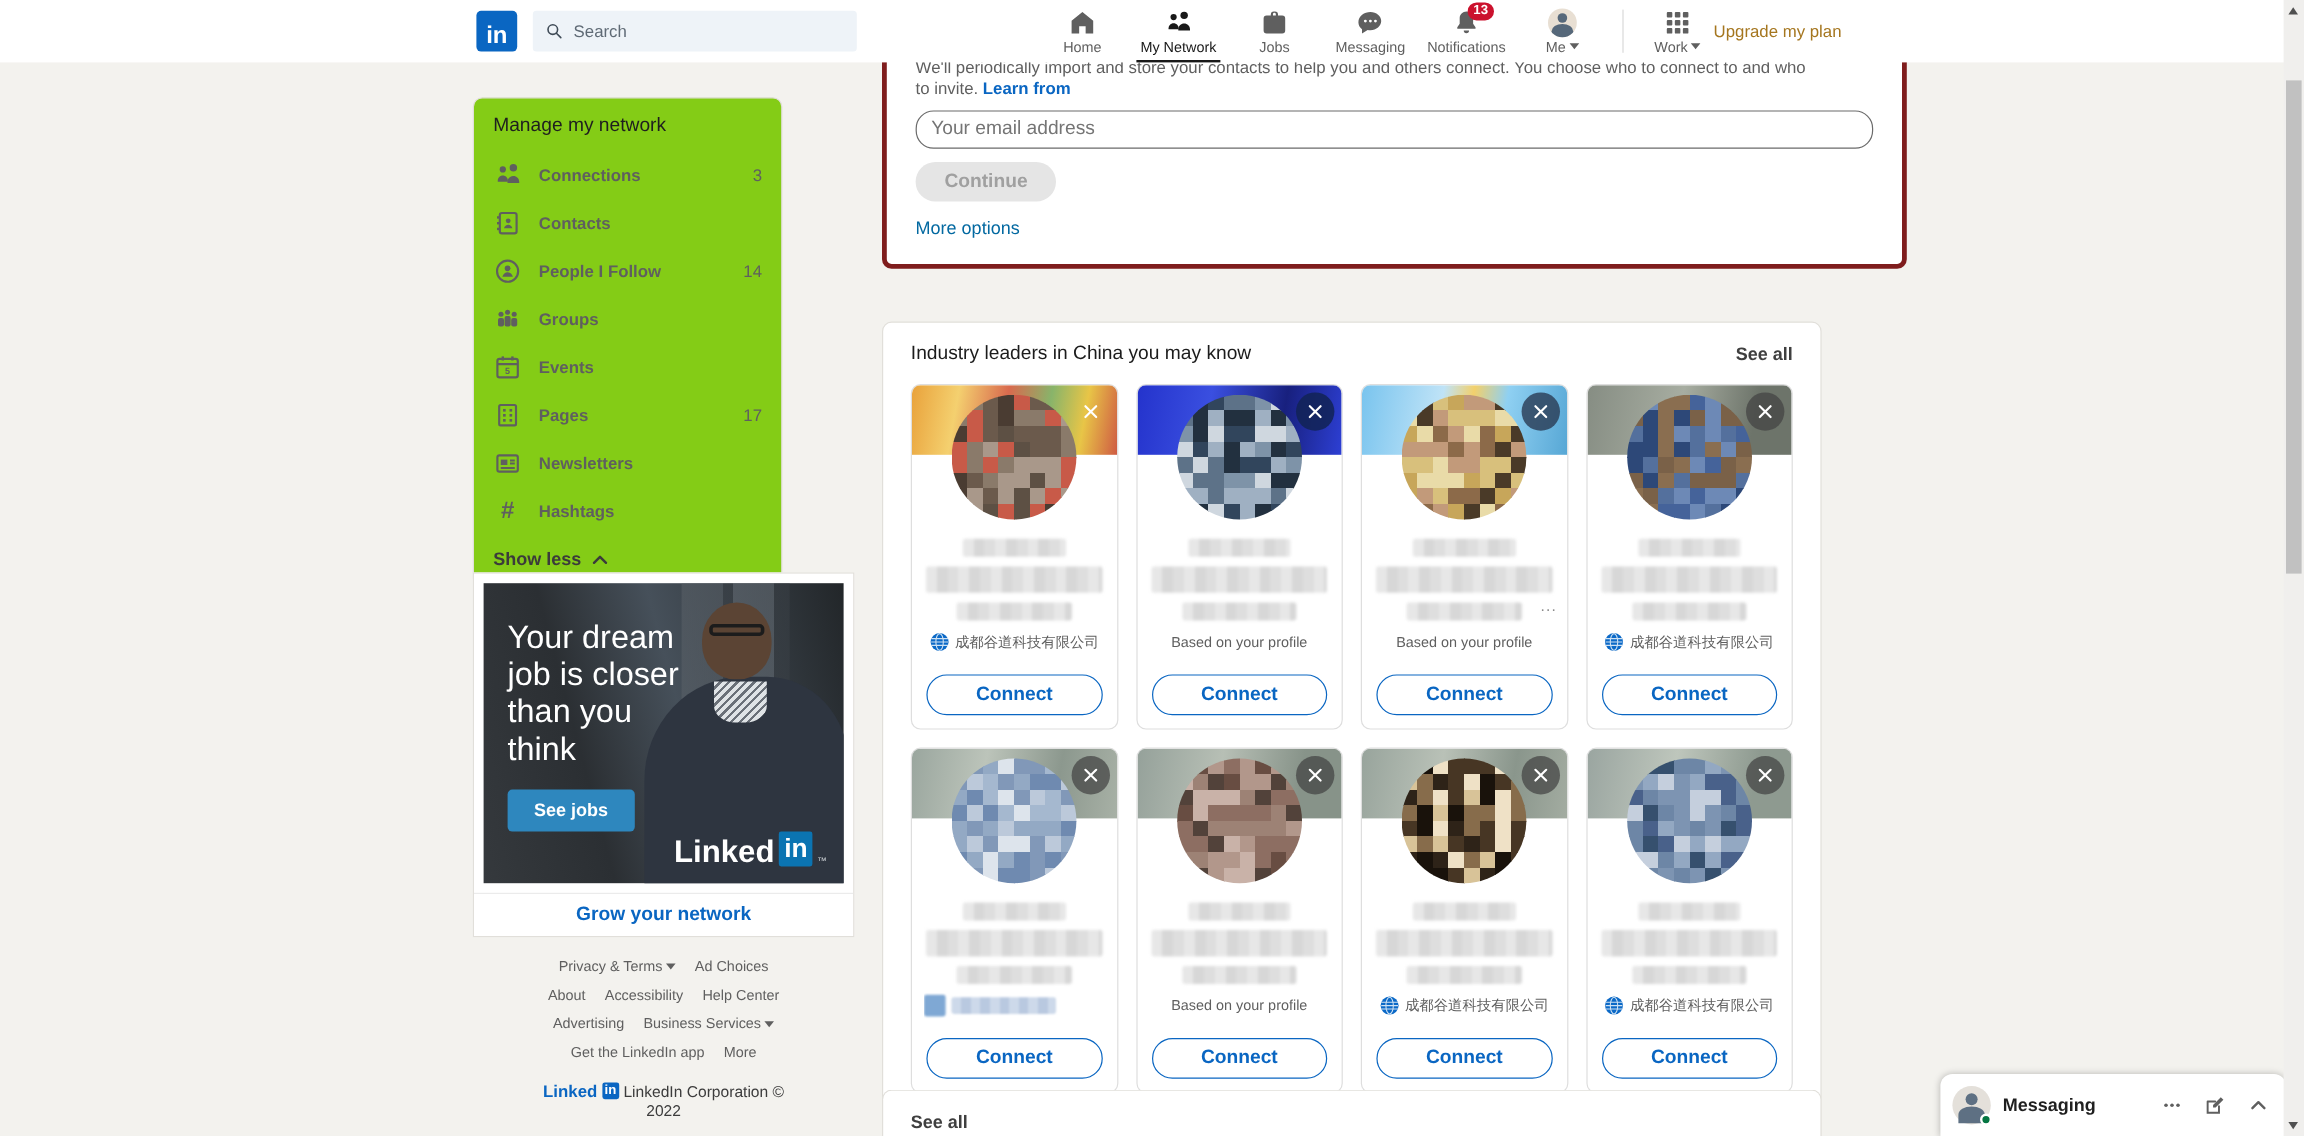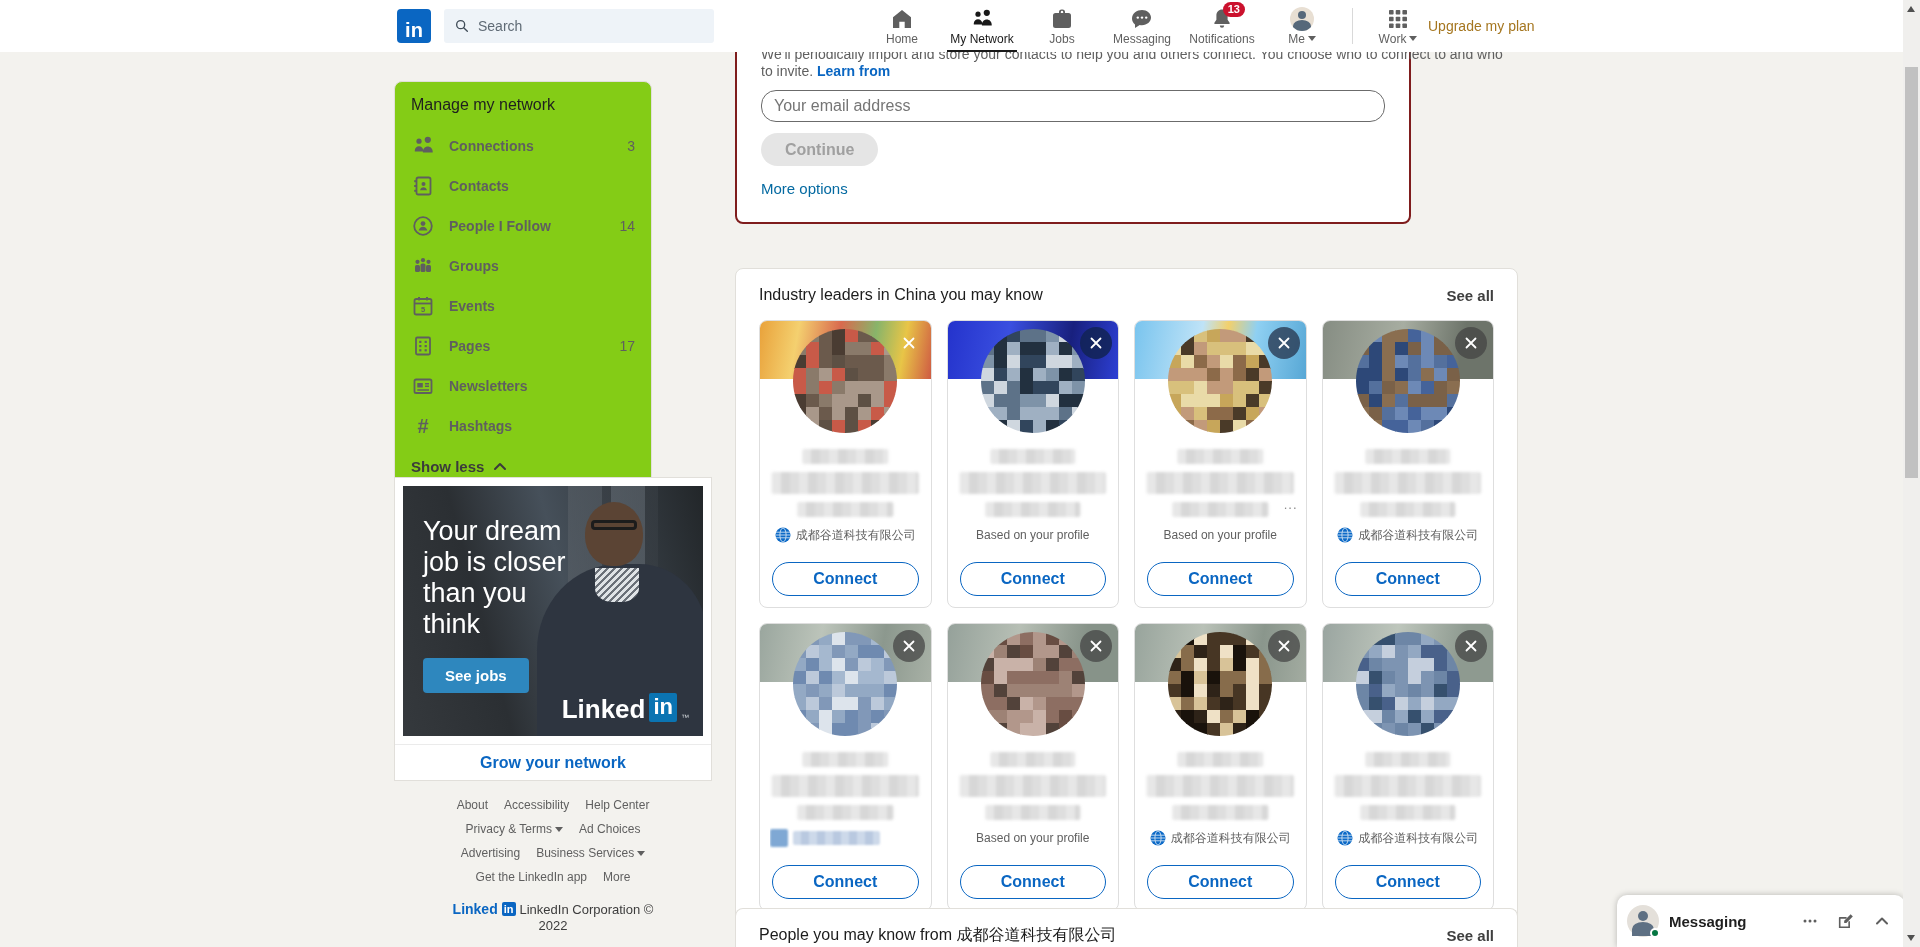--- a/index.html
+++ b/index.html
@@ -57,21 +57,21 @@
   .side-footer { position:absolute; left:394px; top:793px; width:318px; text-align:center; font-size:12px; color:#5f5f5f; }
   .f-row { display:flex; justify-content:center; gap:16px; line-height:24px; align-items:center; }
   .f-link { cursor:pointer; display:inline-flex; align-items:center; gap:3px; }
   .f-caret { width:0; height:0; border-left:4px solid transparent; border-right:4px solid transparent; border-top:5px solid #5f5f5f; display:inline-block; }
   .f-brand { margin-top:12px; display:flex; justify-content:center; align-items:center; gap:4px; font-size:13px; color:#3c3c3c; }
   .f-brand .word { color:#0a66c2; font-weight:bold; font-size:14px; }
   .f-brand .inbox { background:#0a66c2; color:#fff; font-weight:bold; font-size:11px; padding:1px 2px; border-radius:2px; }
   .f-copy2 { margin-top:1px; font-size:13px; color:#3c3c3c; }
 
   
-  .invite-card { position:absolute; left:735px; top:28px; width:676px; height:196px; background:#fff; border:2px solid #7f1d1d; border-radius:8px; padding:16px 24px; z-index:1; }
+  .invite-card { position:absolute; left:735px; top:28px; width:854px; height:196px; background:#fff; border:4px solid #7f1d1d; border-radius:8px; padding:16px 24px; z-index:1; }
   .inv-text { font-size:14px; color:#5f5f5f; line-height:17px; white-space:nowrap; }
   .inv-learn { color:#0a66c2; font-weight:bold; cursor:pointer; }
   .inv-input { margin-top:10px; width:100%; height:32px; border:1px solid #6b6b6b; border-radius:15px; padding:0 12px; font-size:16px; color:#202020; outline:none; font-family:"Liberation Sans",sans-serif; }
   .inv-input::placeholder { color:#757575; }
   .inv-continue { margin-top:11px; display:inline-block; height:33px; border-radius:17px; background:#e5e5e5; color:#a0a0a0; font-size:16px; font-weight:bold; padding:0 24px; cursor:default; }
   .inv-more { margin-top:14px; font-size:15px; color:#0369a1; cursor:pointer; }
 
   .section { position:absolute; left:735px; width:783px; background:#fff; border:1px solid #e1dfda; border-radius:8px; padding:12px 23px 16px; }
   .section1 { top:268px; height:714px; }
   .section2 { top:908px; height:39px; border-radius:8px 8px 0 0; border-bottom:none; overflow:hidden; }
@@ -319,30 +319,30 @@
       <span class="word">Linked</span>
       <span class="inbox">in</span>
       <span class="tm">™</span>
     </div>
   </div>
   <div class="grow-row">Grow your network</div>
 </div>
 
 <footer class="side-footer">
   <div class="f-row">
-    <span class="f-link">About</span>
-    <span class="f-link">Accessibility</span>
-    <span class="f-link">Help Center</span>
-  </div>
-  <div class="f-row">
     <span class="f-link">
         <span>Privacy &amp; Terms</span>
         <span class="f-caret"></span>
       </span>
     <span class="f-link">Ad Choices</span>
+  </div>
+  <div class="f-row">
+    <span class="f-link">About</span>
+    <span class="f-link">Accessibility</span>
+    <span class="f-link">Help Center</span>
   </div>
   <div class="f-row">
     <span class="f-link">Advertising</span>
     <span class="f-link">
         <span>Business Services</span>
         <span class="f-caret"></span>
       </span>
   </div>
   <div class="f-row">
     <span class="f-link">Get the LinkedIn app</span>
@@ -1068,21 +1068,20 @@
         <span>成都谷道科技有限公司</span>
       </div>
       <button class="pconnect">Connect</button>
     </div>
 
   </div>
 </section>
 
 <section class="section section2">
   <div class="sec-head">
-    <span class="sec-title">People you may know from 成都谷道科技有限公司</span>
     <span class="sec-seeall">See all</span>
   </div>
 </section>
 
 <div class="msgdock">
   <div class="msg-avatar">
     <div class="head"></div>
       <div class="body"></div>
     <span class="presence"></span>
   </div>

